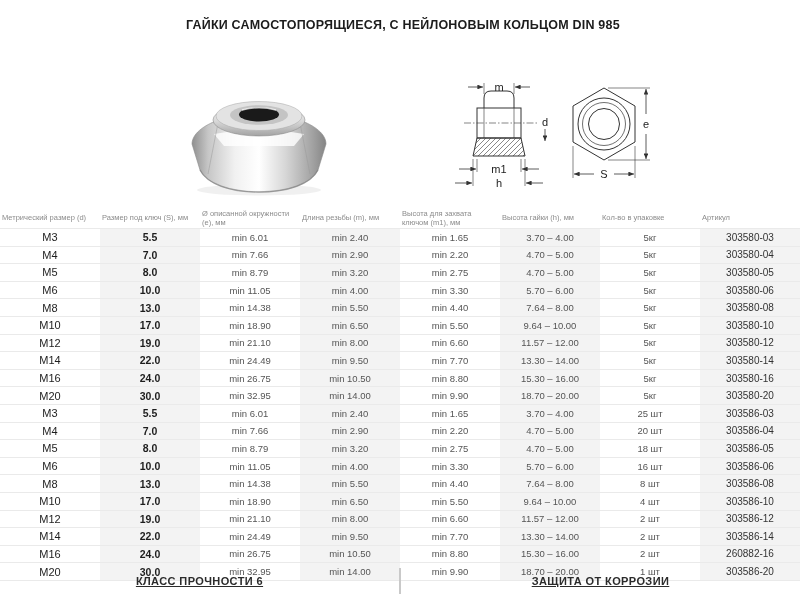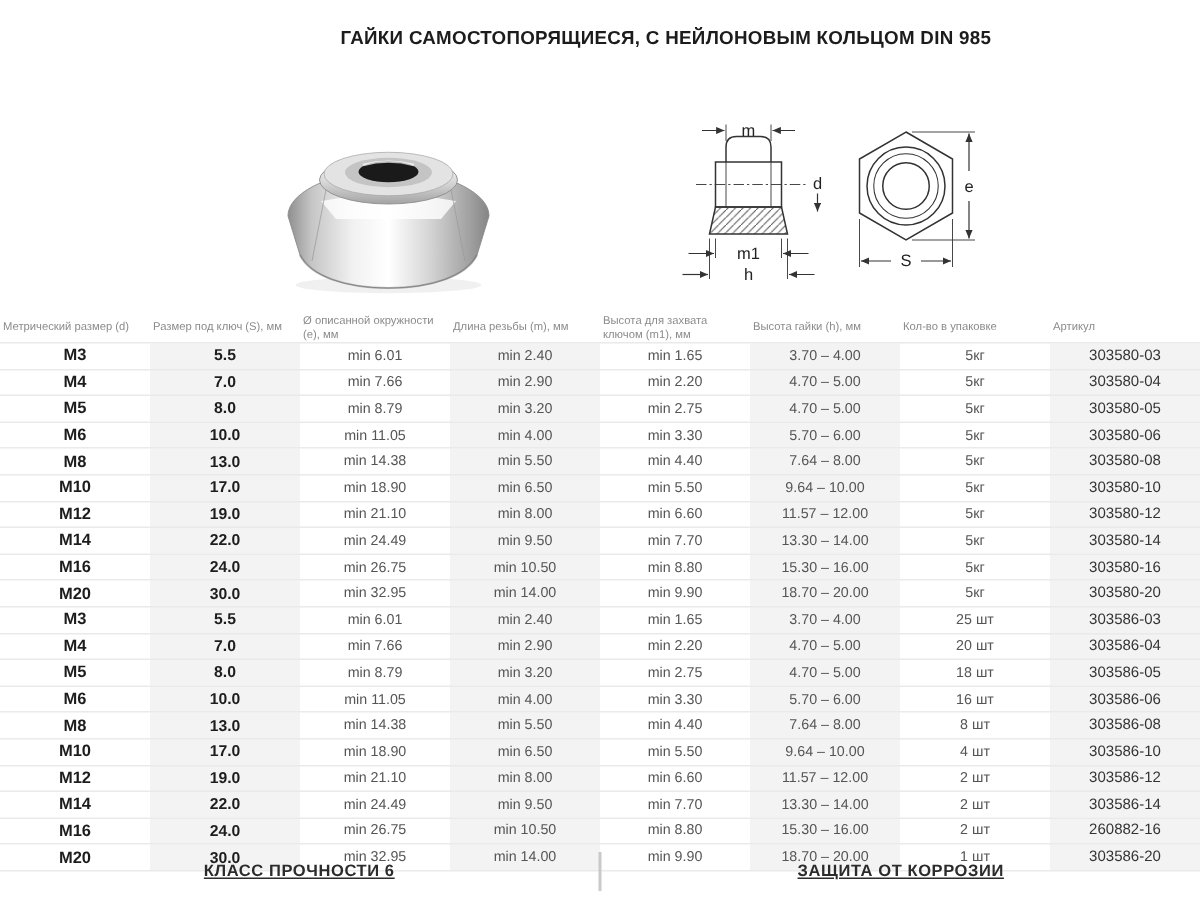--- a/index.html
+++ b/index.html
@@ -4,34 +4,34 @@
 <style>
   html,body{margin:0;padding:0;background:#fff;}
   .page{position:relative;width:800px;height:600px;background:#fff;overflow:hidden;
         font-family:"Liberation Sans",sans-serif;-webkit-font-smoothing:antialiased;}
 
   
   .logo{position:absolute;left:14px;top:10px;width:154px;height:48px;background:#bf1e2e;
         border-radius:3px;display:flex;align-items:center;padding-left:10px;box-sizing:border-box;gap:7px;}
   .brand{color:#fff;font-size:27px;font-weight:800;letter-spacing:2px;line-height:1;padding-top:1px;}
   .title{position:absolute;left:186px;top:16px;width:460px;color:#1c1c1c;font-size:12.5px;
-         font-weight:700;line-height:1.55;letter-spacing:.2px;margin-left:41px;}
+         font-weight:700;line-height:1.55;letter-spacing:.2px;}
 
   
   .photo{position:absolute;left:184px;top:82px;}
   .diagram{position:absolute;left:444px;top:80px;}
 
   
   table.spec{position:absolute;left:0;top:207px;width:800px;border-collapse:collapse;table-layout:fixed;}
   table.spec th{height:21px;font-size:7.5px;font-weight:400;color:#8b8b8b;text-align:left;
                 vertical-align:middle;border-bottom:1px solid #eaeaea;padding:0 2px;}
   table.spec td{height:16.6px;font-size:9.5px;color:#555;text-align:center;vertical-align:middle;
                 border-bottom:1px solid #eaeaea;padding:0;white-space:nowrap;}
   table.spec td.stripe{background:#f3f3f3;}
-  table.spec td:nth-child(1){font-size:11px;font-weight:700;color:#1d1d1d;margin-left:16px;}
+  table.spec td:nth-child(1){font-size:11px;font-weight:400;color:#1d1d1d;margin-left:16px;}
   table.spec td:nth-child(2){font-size:10.5px;font-weight:700;color:#1d1d1d;}
   table.spec td:nth-child(8){font-size:10px;color:#333;}
 
   
   .footer{position:absolute;left:0;top:562px;width:800px;height:38px;display:flex;align-items:center;}
   .footer .cell{flex:1;text-align:center;font-size:11px;font-weight:700;color:#2b2b2b;letter-spacing:.4px;text-decoration:underline;}
   .footer .divider{width:1px;height:26px;background:#c9c9c9;}
 
   svg text{font-family:"Liberation Sans",sans-serif;font-size:11px;fill:#222;}
 </style>

